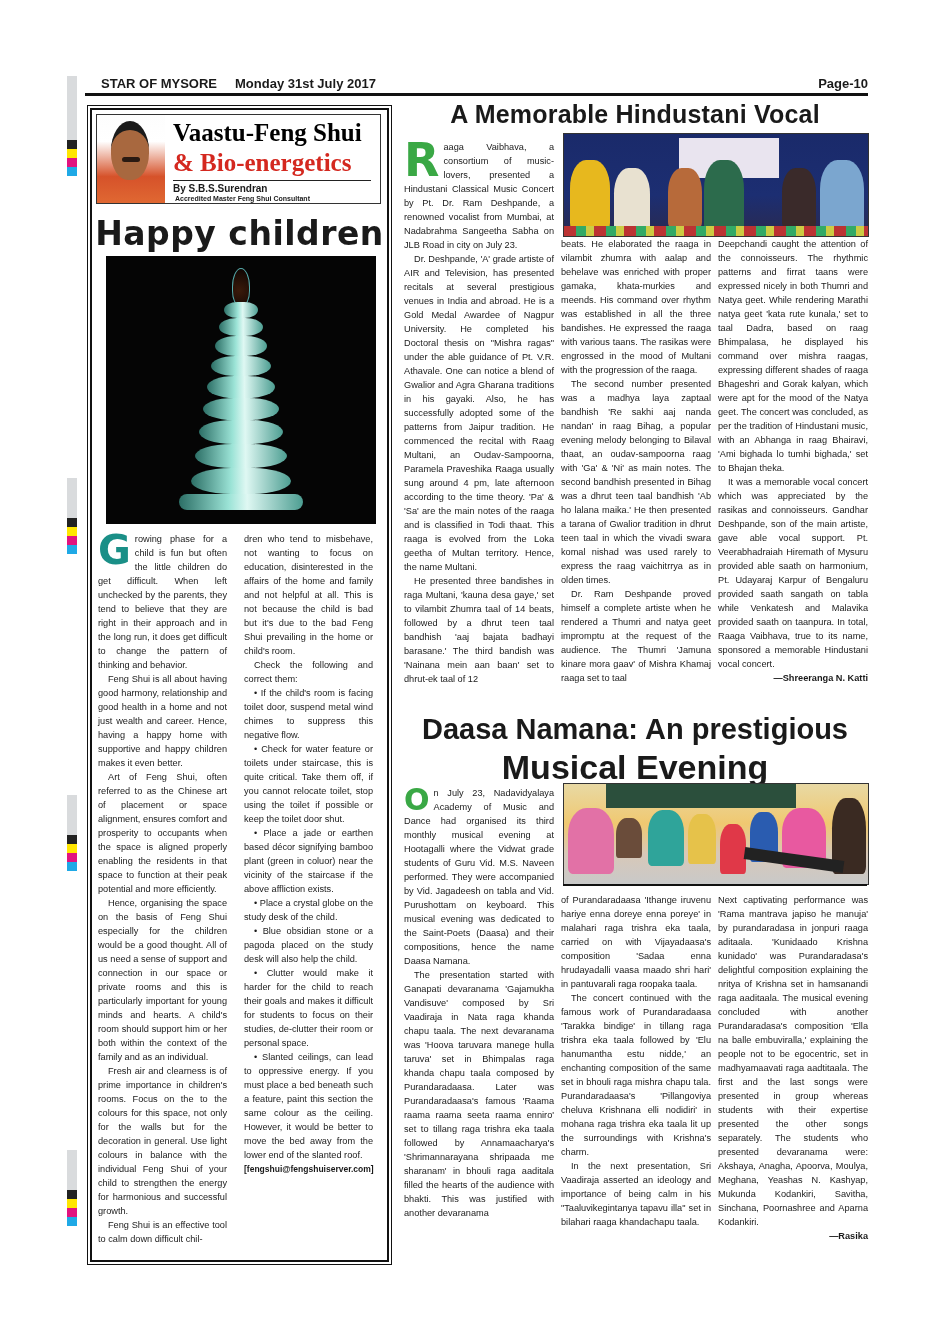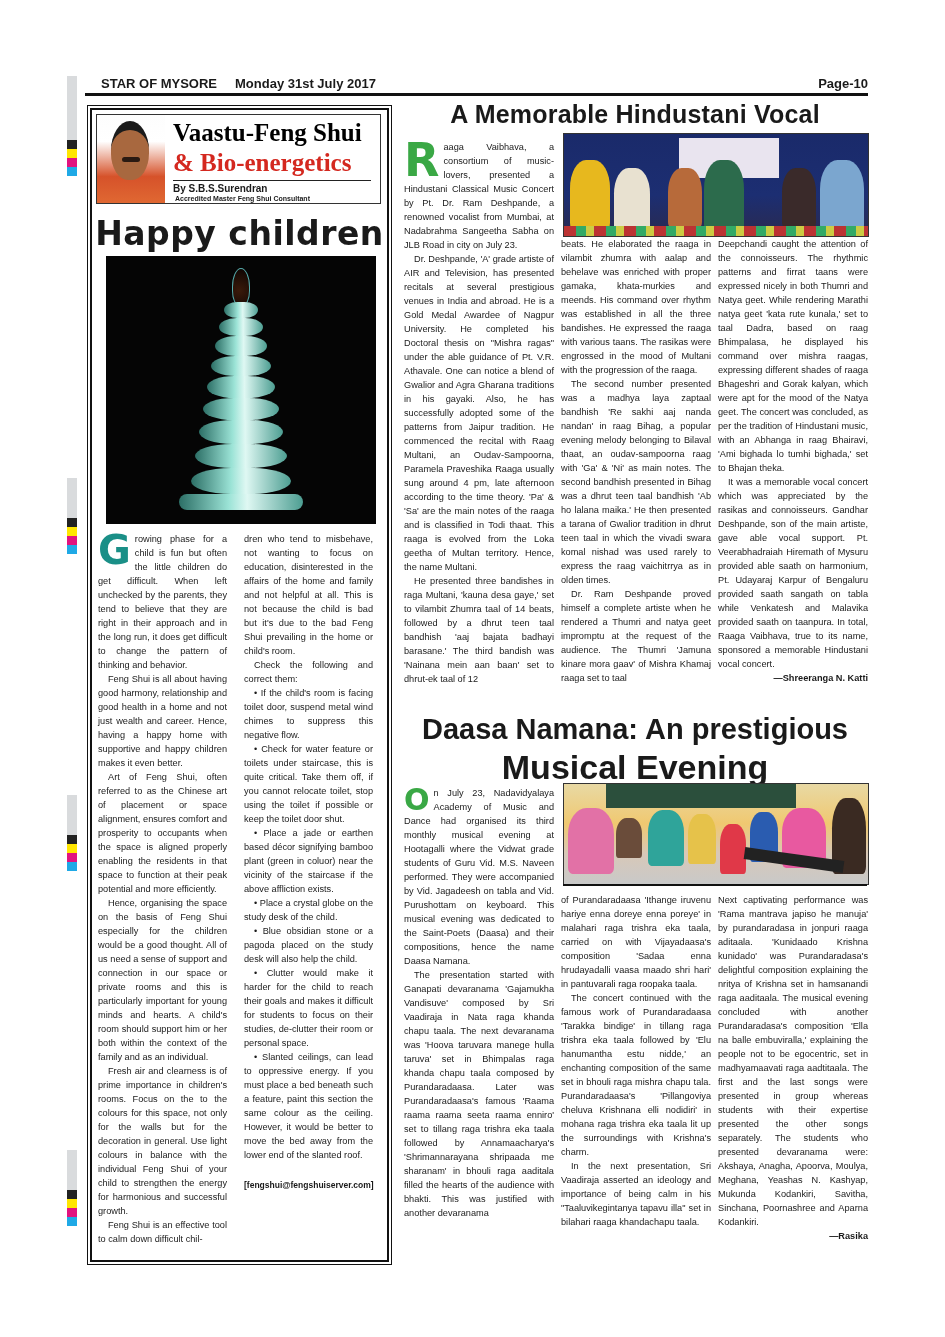--- a/index.html
+++ b/index.html
@@ -27,21 +27,21 @@
   .banner .line{position:absolute;left:76px;top:65px;width:198px;height:1px;background:#222;}
   .banner .by{position:absolute;left:76px;top:68px;font-size:10px;font-weight:bold;}
   .banner .cred{position:absolute;left:78px;top:80px;font-size:7px;font-weight:bold;}
   .lhead{position:absolute;left:0;width:295px;top:104px;text-align:center;font-weight:900;font-size:33px;font-family:"DejaVu Sans",sans-serif;letter-spacing:0.5px;}
   .pagoda{position:absolute;left:14px;top:146px;width:270px;height:268px;background:#050505;}
   .pagoda .tier{position:absolute;left:50%;transform:translateX(-50%);background:linear-gradient(90deg,#2c6f66,#9be3d6 40%,#dff8f3 55%,#4d9e92);border-radius:40%/50%;}
   .pagoda .tip{position:absolute;left:50%;top:12px;width:16px;height:36px;transform:translateX(-50%);background:radial-gradient(circle at 40% 60%,#3a1a0a,#0c0402);border-radius:50% 50% 40% 40%;border:1px solid #5aa;}
   .lcol{position:absolute;top:422px;width:129px;font-size:9.2px;line-height:14px;text-align:justify;}
   .lcol p{margin:0;text-indent:10px;}
   .lcol p.noi{text-indent:0;}
-  .lcol .email{text-align:center;font-weight:bold;font-size:8.5px;text-indent:0;margin-top:16px;}
+  .lcol .email{text-align:center;font-weight:bold;font-size:8.5px;text-indent:0;}
   .dropcap{float:left;font-weight:900;line-height:0.8;margin:2px 4px 0 0;font-family:"DejaVu Sans",sans-serif;}
 
   
   .h1{position:absolute;left:402px;top:100px;width:466px;text-align:center;font-weight:bold;font-size:25px;letter-spacing:0.2px;}
   .photo1{position:absolute;left:563px;top:133px;width:304px;height:102px;background:linear-gradient(180deg,#1a2a6a 0%,#1c2e72 60%,#2a2a50 100%);border:1px solid #333;overflow:hidden;}
   .photo2{position:absolute;left:563px;top:783px;width:304px;height:100px;background:linear-gradient(180deg,#e8d9a4 0%,#f0c870 40%,#d8c8b8 70%,#c9c9c9 100%);border:1px solid #333;overflow:hidden;}
   .fig{position:absolute;border-radius:40% 40% 10% 10%;}
   .rcol{position:absolute;width:150px;font-size:9.2px;line-height:14px;text-align:justify;}
   .rcol p{margin:0;text-indent:10px;}
   .rcol p.noi{text-indent:0;}

